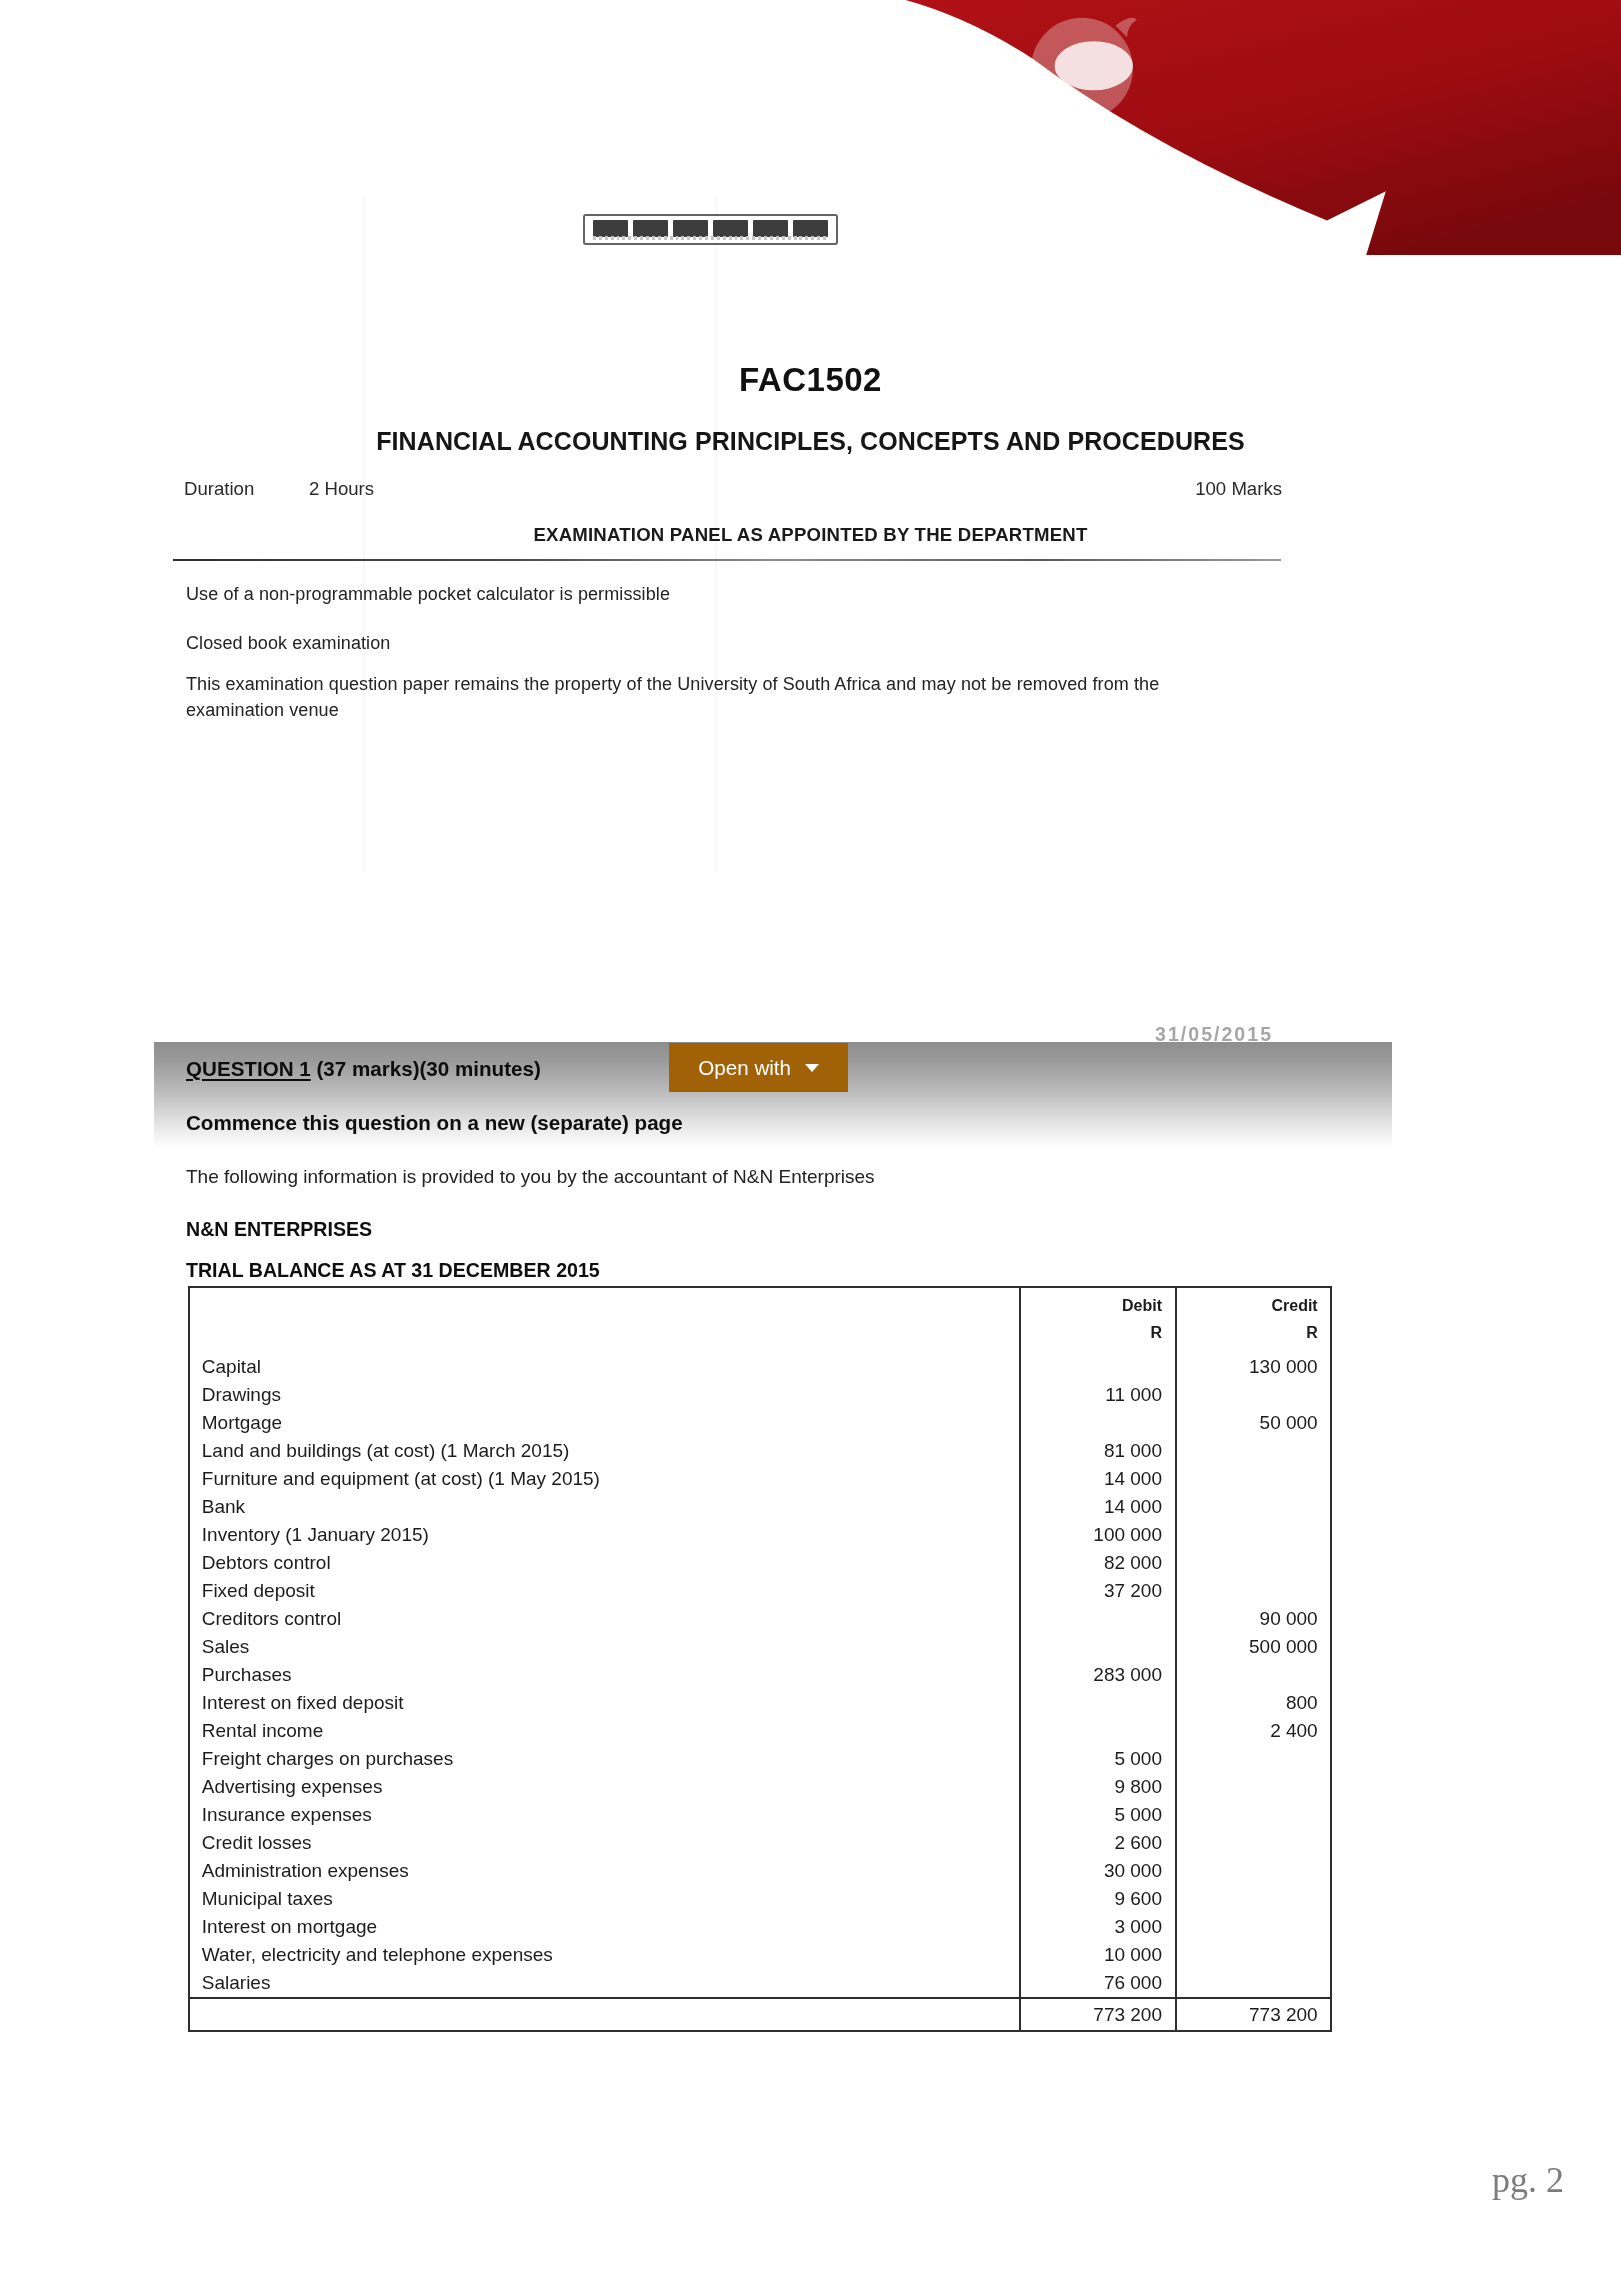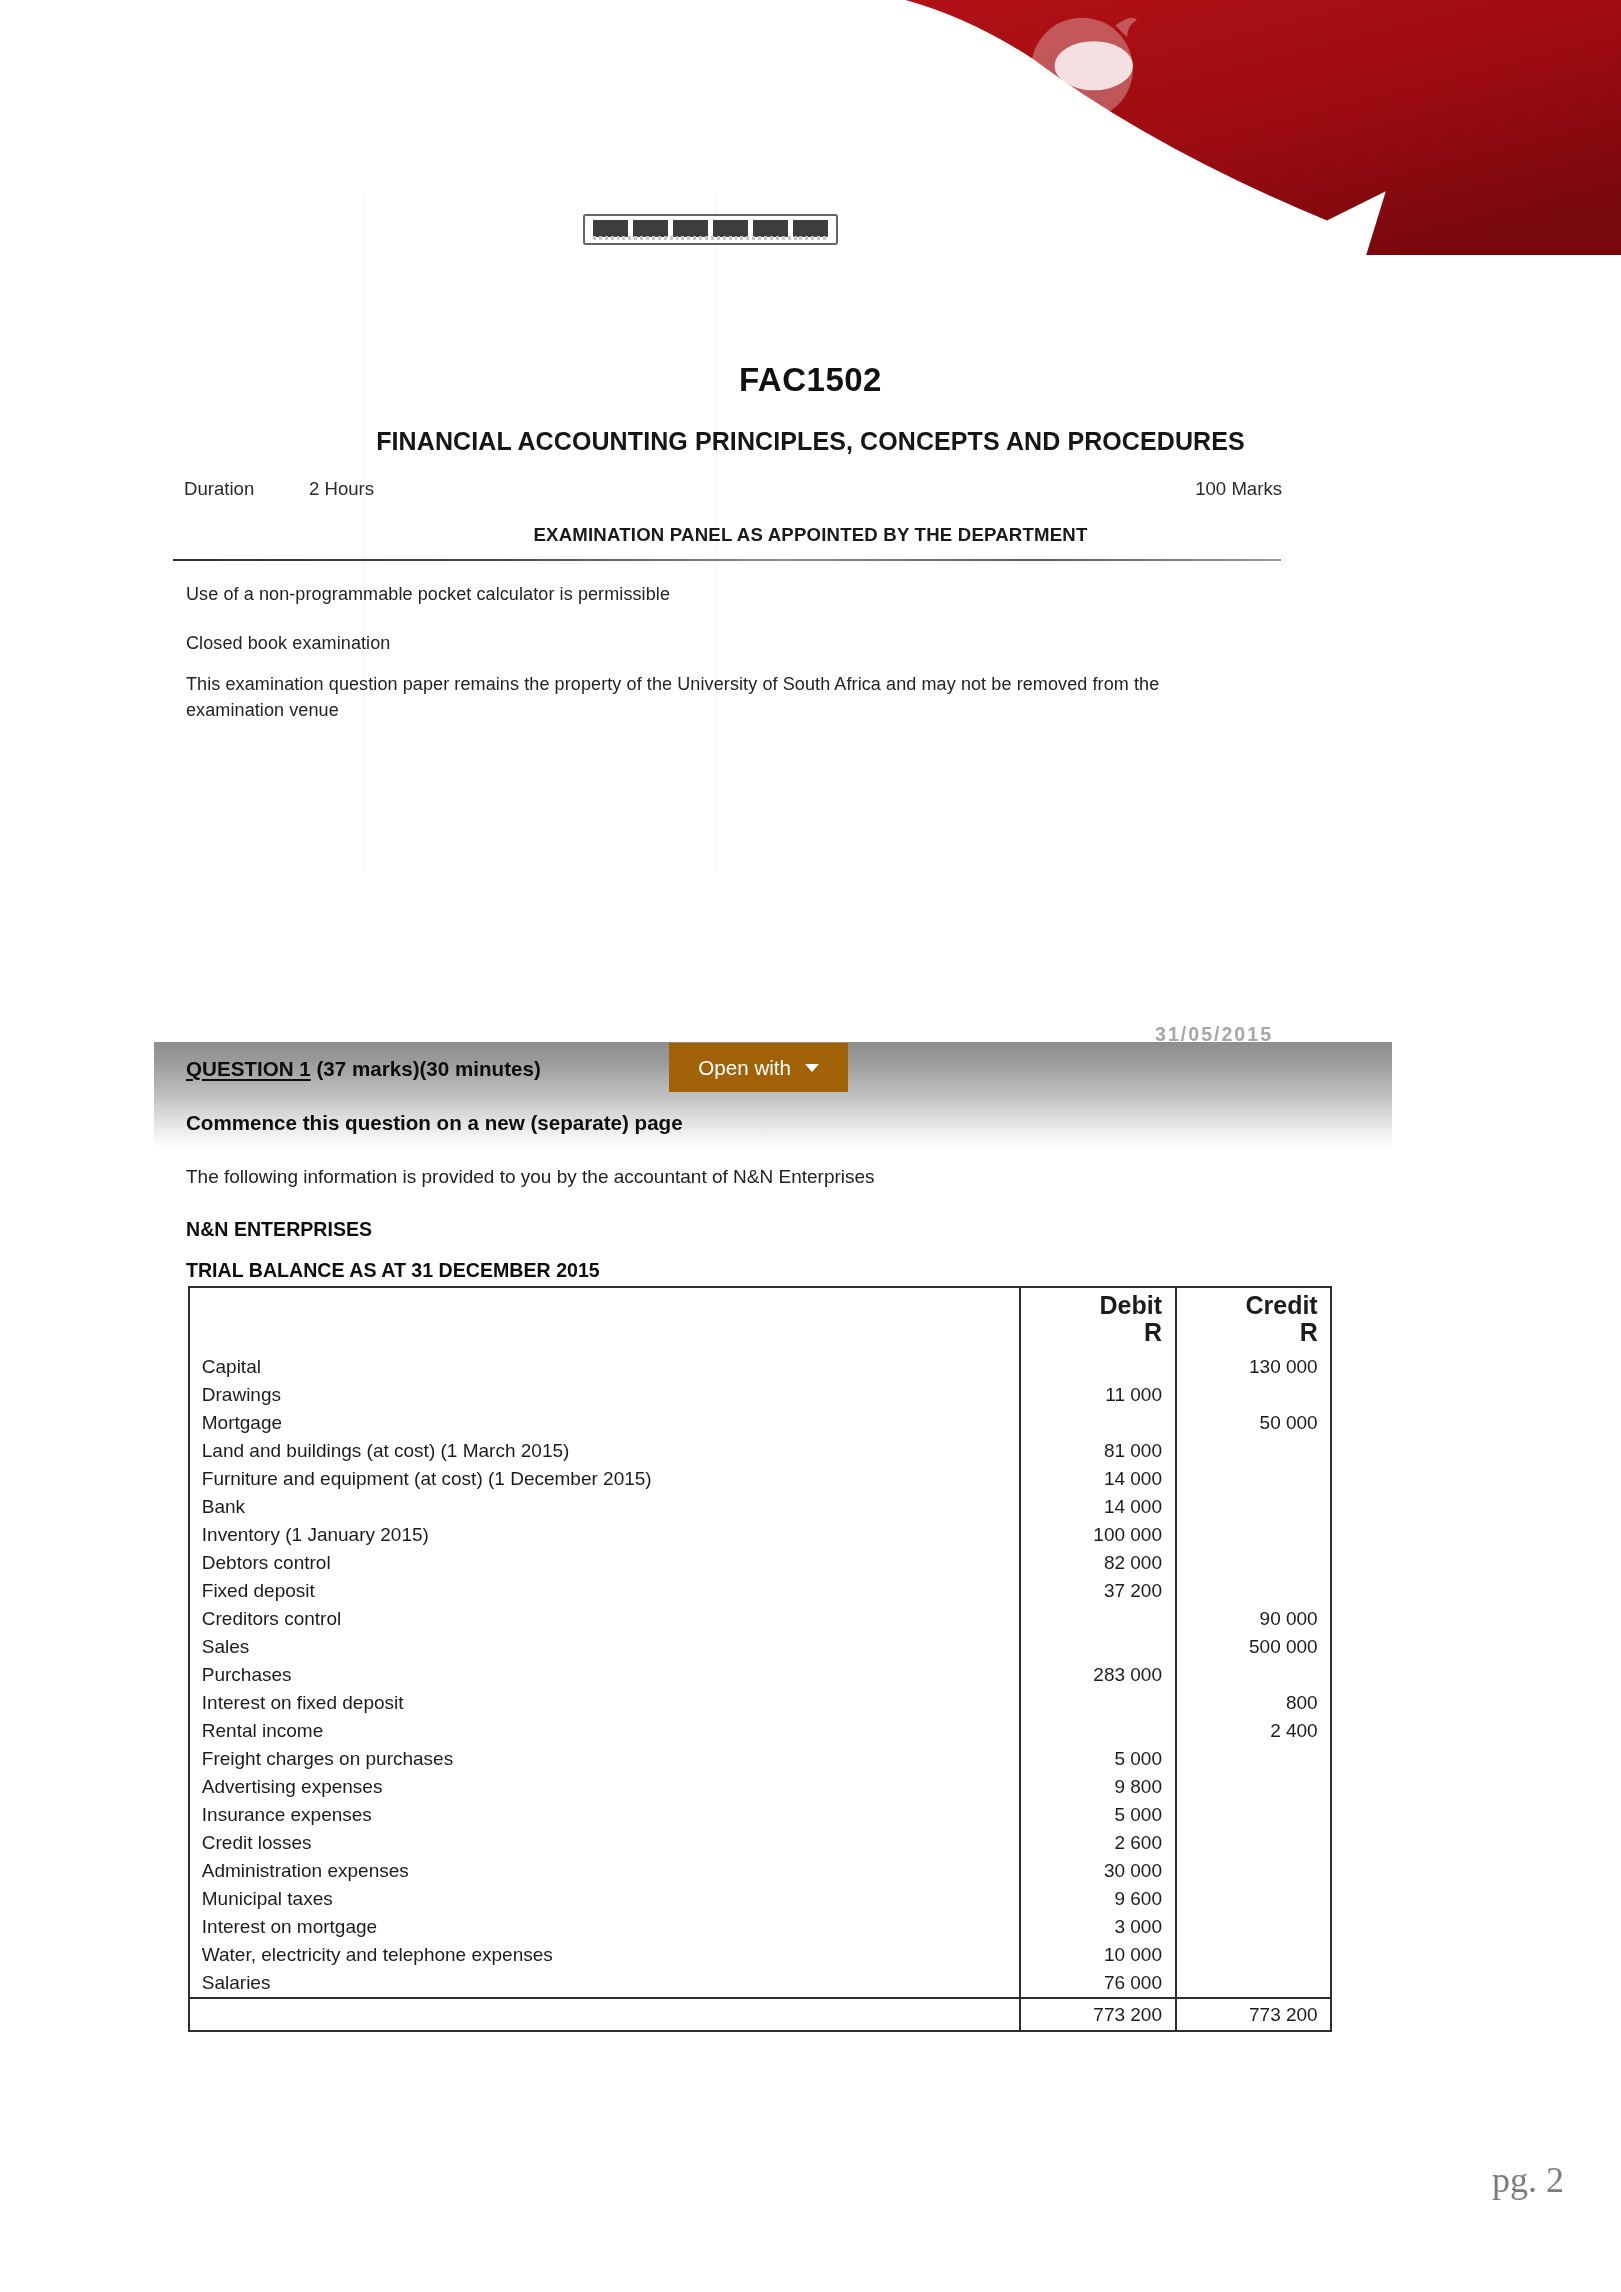--- a/index.html
+++ b/index.html
@@ -261,21 +261,21 @@
     padding: 0;
     font-weight: normal;
   }
   #tb-table .c-desc { width: 829px; text-align: left; padding-left: 11.8px; }
   #tb-table .c-debit { width: 141px; text-align: right; padding-right: 12.7px; }
   #tb-table .c-credit { width: 141px; text-align: right; padding-right: 12.7px; margin-left: 22px; }
 
   #tb-table thead th {
     text-align: center;
     font-weight: bold;
-    font-size: 25px;
+    font-size: 16px;
     line-height: 27.4px;
     padding: 3.9px 0 5.9px 0;
     vertical-align: top;
   }
   #tb-table thead th.c-desc { padding-left: 0; }
 
   
   #tb-table { border-left: 2px solid #2e2e2e; border-right: 2px solid #2e2e2e; border-top: 2px solid #2e2e2e; }
   #tb-table thead th.c-debit,
   #tb-table tbody td.c-debit { border-left: 2px solid #2e2e2e; }
@@ -407,21 +407,21 @@
           <td class="c-desc">Mortgage</td>
           <td class="c-debit"></td>
           <td class="c-credit">50 000</td>
         </tr>
         <tr>
           <td class="c-desc">Land and buildings (at cost) (1 March 2015)</td>
           <td class="c-debit">81 000</td>
           <td class="c-credit"></td>
         </tr>
         <tr>
-          <td class="c-desc">Furniture and equipment (at cost) (1 December 2015)</td>
+          <td class="c-desc">Furniture and equipment (at cost) (1 May 2015)</td>
           <td class="c-debit">14 000</td>
           <td class="c-credit"></td>
         </tr>
         <tr>
           <td class="c-desc">Bank</td>
           <td class="c-debit">14 000</td>
           <td class="c-credit"></td>
         </tr>
         <tr>
           <td class="c-desc">Inventory (1 January 2015)</td>

